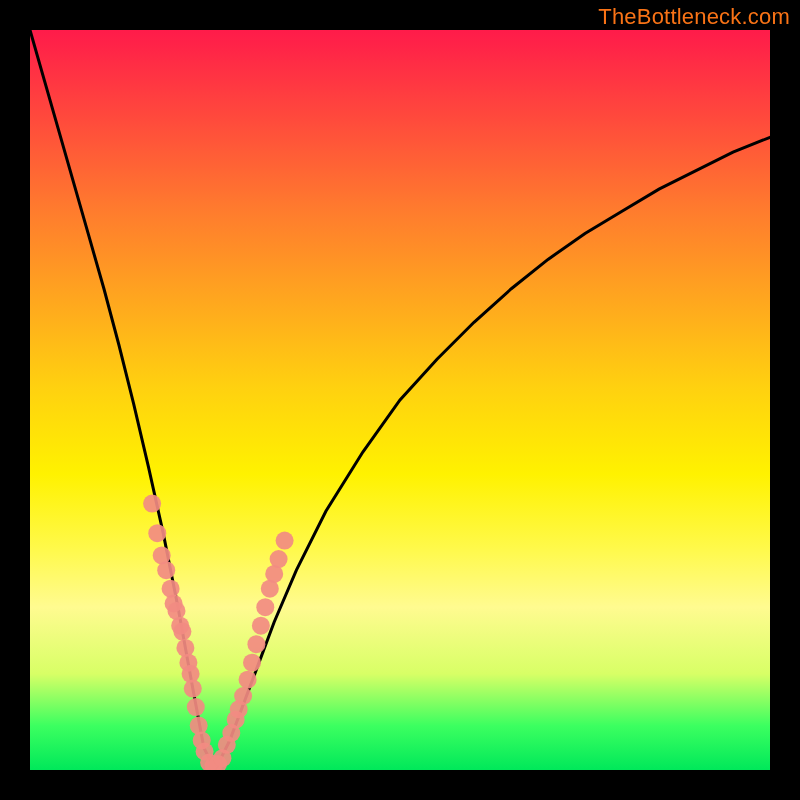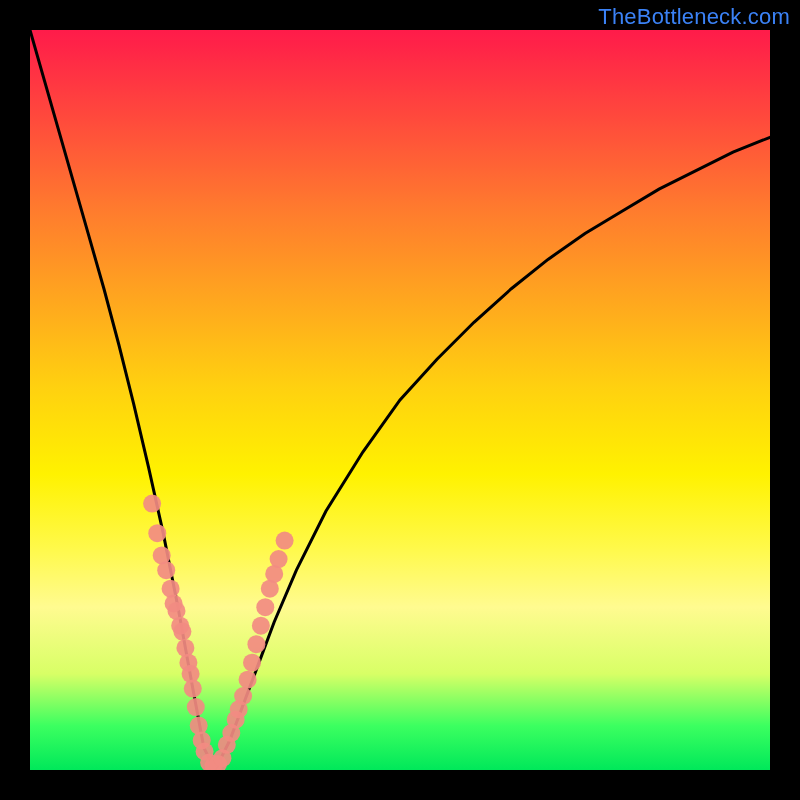--- a/index.html
+++ b/index.html
@@ -37,21 +37,21 @@
       #3cff60 94%,
       #00e85a 100%);
   }
   .watermark {
     position: absolute;
     top: 4px;
     right: 10px;
     font-family: Arial, Helvetica, sans-serif;
     font-size: 22px;
     font-weight: 400;
-    color: #3b82f6;
+    color: #f97316;
     letter-spacing: 0.2px;
     user-select: none;
   }
   svg {
     position: absolute;
     left: 0;
     top: 0;
   }
 </style>
 </head>

